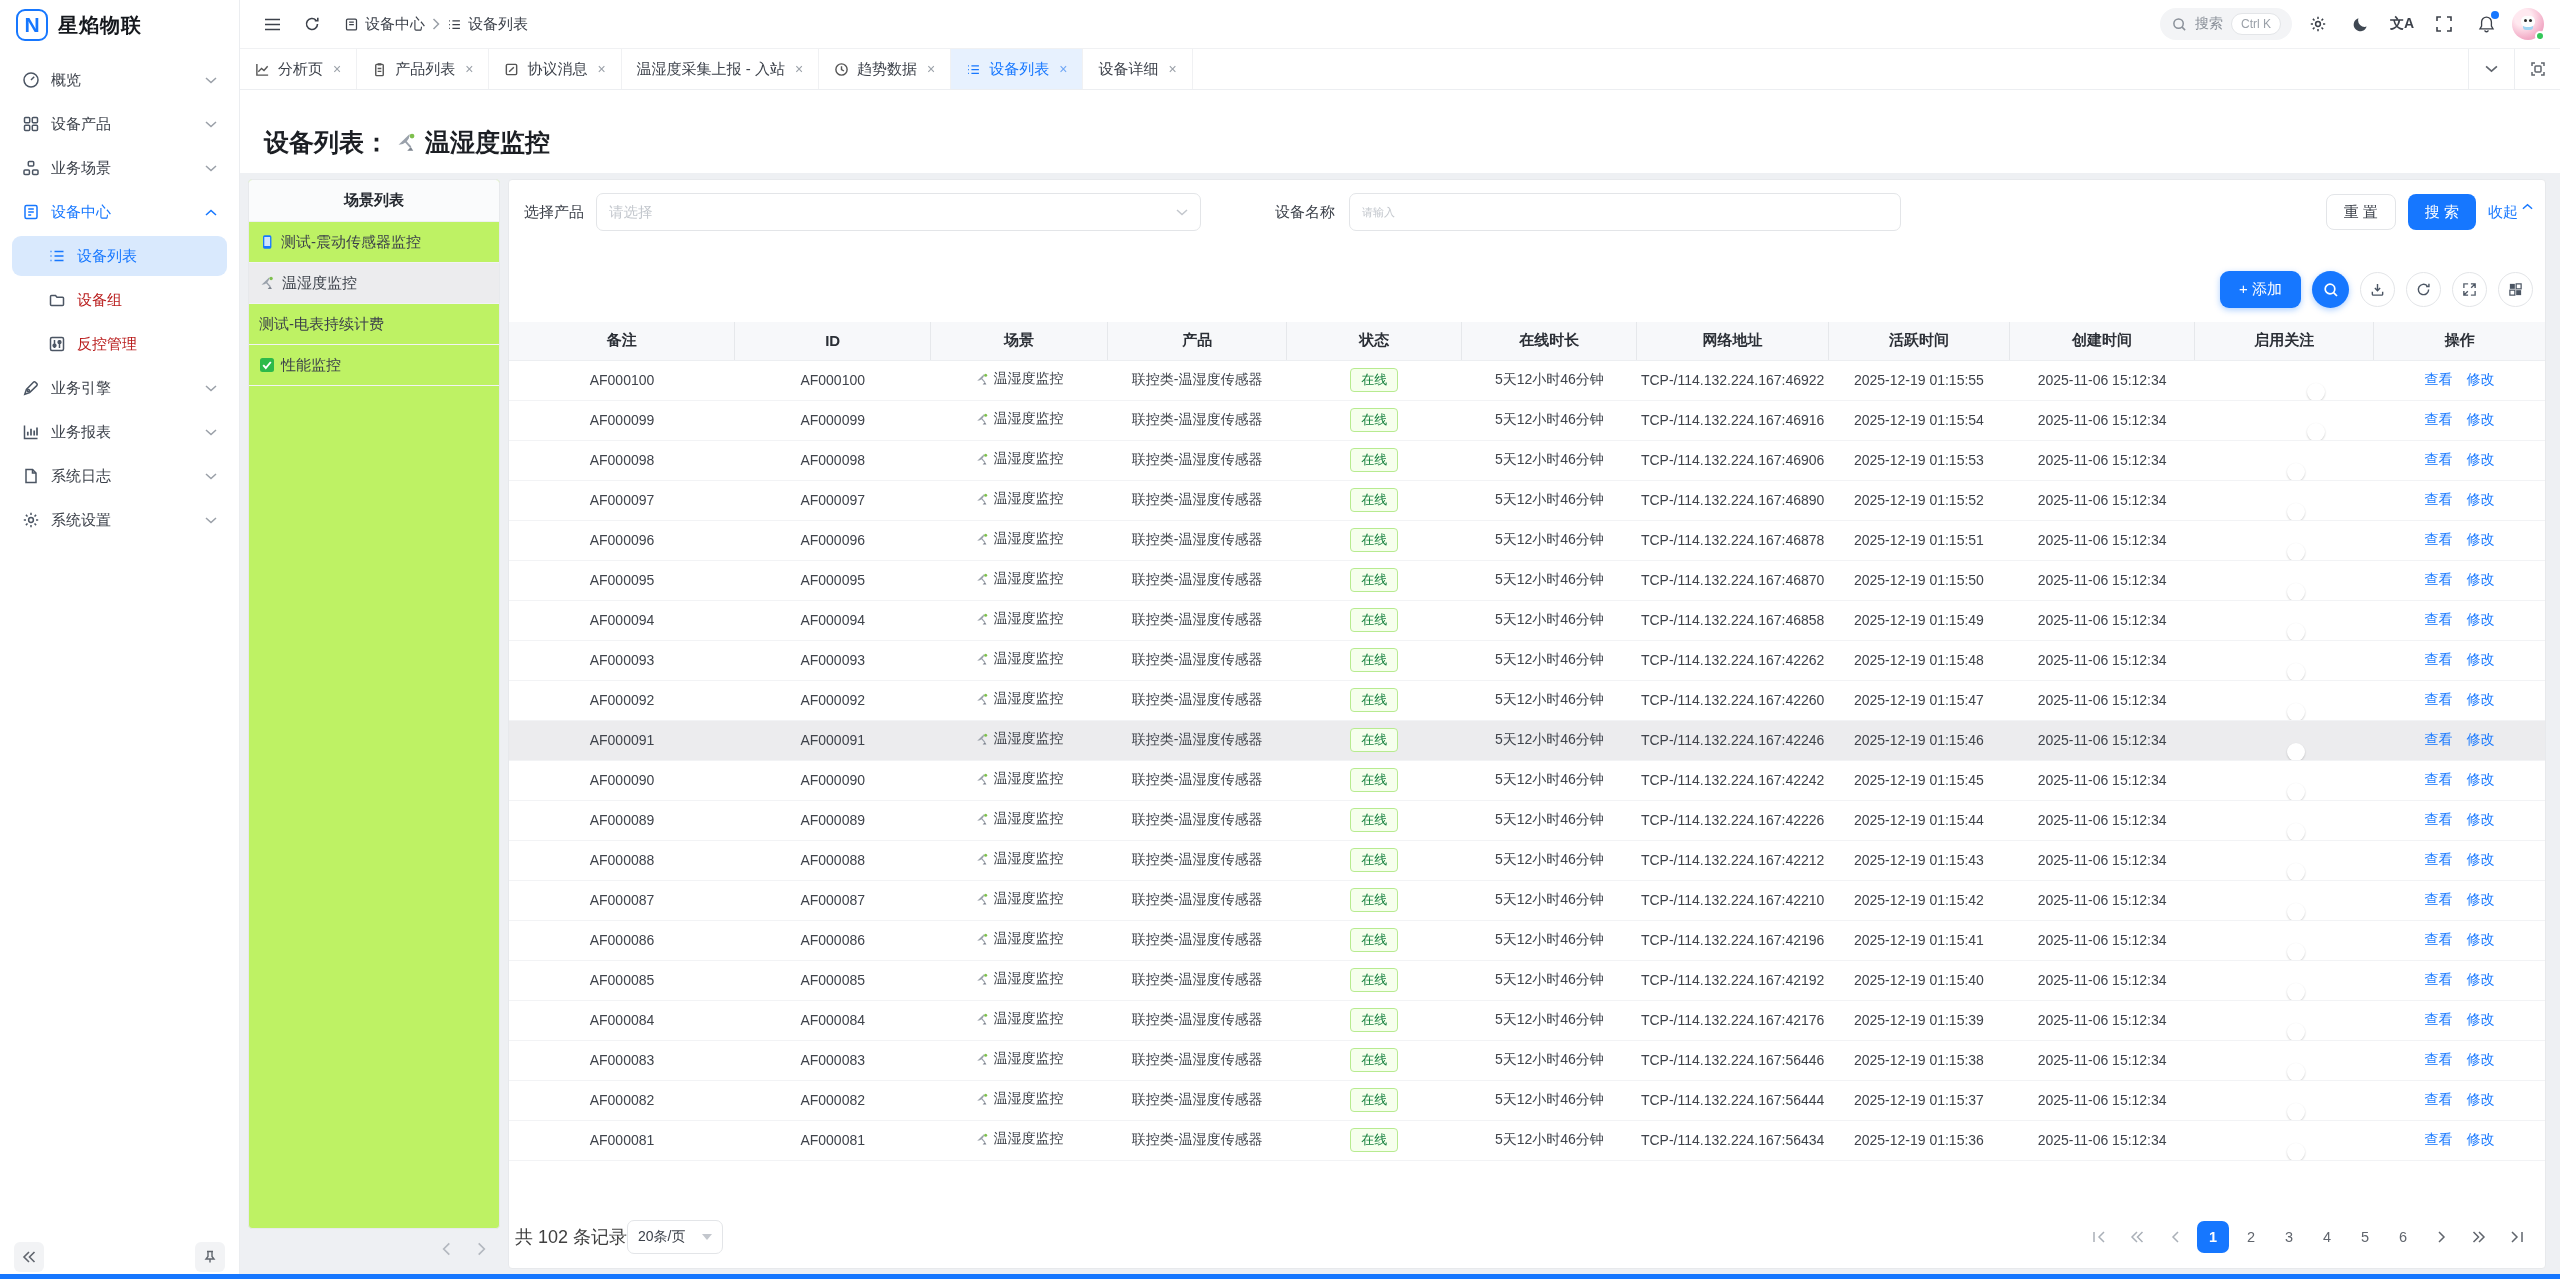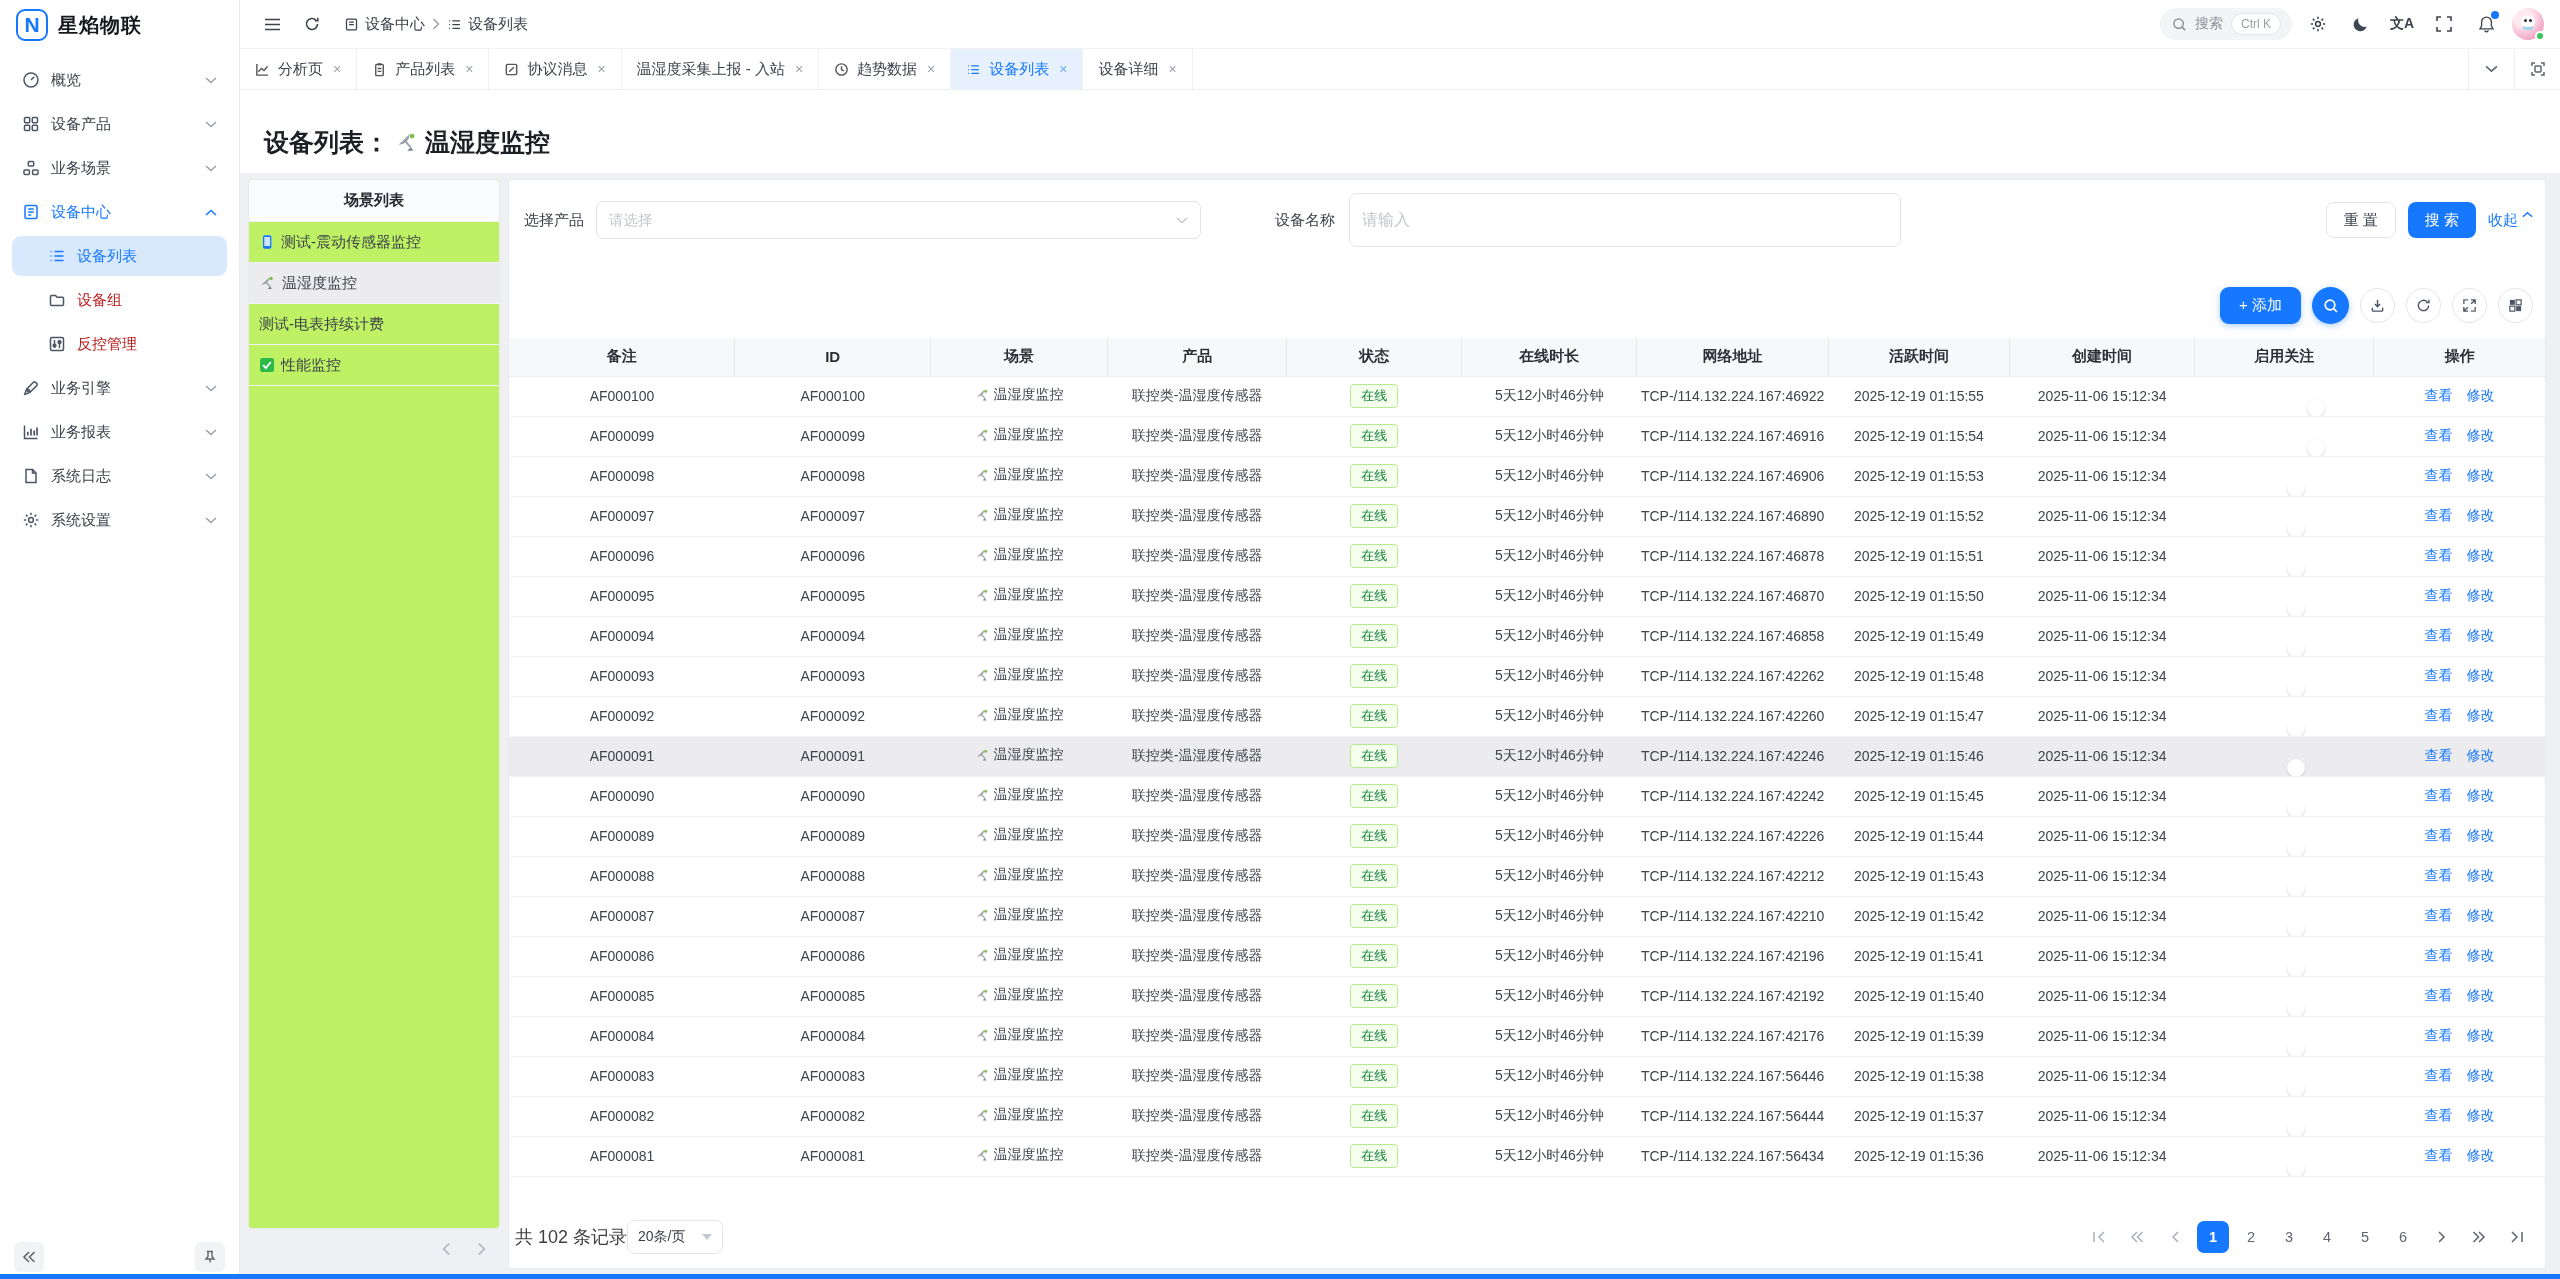--- a/index.html
+++ b/index.html
@@ -64,21 +64,21 @@
   .scene-item.selected { background:#ececee; }
   .scene-footer { height:40px; display:flex; align-items:center; justify-content:flex-end; gap:26px; padding:0 14px; }
   .scene-nav { cursor:pointer; display:flex; }
 
   .main-card { flex:1; min-width:0; background:#fff; border:1px solid #e7e9ec; border-radius:4px; display:flex; flex-direction:column; padding:0 0 10px; }
 
   .filter-row { display:flex; align-items:center; padding:13px 12px 0 15px; gap:12px; flex:none; }
   .filter-label { font-size:15px; color:#3c414a; white-space:nowrap; }
   .select-box { width:605px; height:38px; border:1px solid #e3e5e8; border-radius:7px; background:#fff; display:flex; align-items:center; justify-content:space-between; padding:4px 12px; cursor:pointer; }
   .placeholder { color:#c3c7cd; font-size:14.5px; }
-  .txt-input { width:552px; height:54px; border:1px solid #e3e5e8; border-radius:7px; padding:0 12px; font-size:16px; font-family:inherit; color:#333; margin-left:2px; }
+  .txt-input { width:552px; height:38px; border:1px solid #e3e5e8; border-radius:7px; padding:0 12px; font-size:11px; font-family:inherit; color:#333; margin-left:2px; }
   .txt-input::placeholder { color:#c3c7cd; }
   .filter-actions { margin-left:auto; display:flex; align-items:center; gap:12px; }
   .btn-reset { height:36px; padding:0 17px; border:1px solid #e3e5e8; border-radius:8px; background:#fff; font-size:15px; color:#3c414a; cursor:pointer; white-space:nowrap; }
   .btn-primary { height:36px; padding:0 17px; border:none; border-radius:8px; background:#1677ff; color:#fff; font-size:15px; cursor:pointer; white-space:nowrap; }
   .collapse-link { display:flex; align-items:flex-start; gap:4px; color:#1677ff; font-size:15px; cursor:pointer; white-space:nowrap; }
 
   .toolbar-row { display:flex; align-items:center; justify-content:flex-end; gap:11px; padding:40px 12px 14px 0; flex:none; }
   .btn-add { height:37px; padding:0 19px; border-radius:9px; background:#1677ff; color:#fff; font-size:15px; border:none; cursor:pointer; box-shadow:0 2px 6px rgba(22,119,255,.35); white-space:nowrap; }
   .circle-btn-primary { width:37px; height:37px; border-radius:50%; background:#1677ff; display:flex; align-items:center; justify-content:center; cursor:pointer; box-shadow:0 2px 6px rgba(22,119,255,.35); }
   .circle-btn { width:35px; height:35px; border-radius:50%; background:#fff; border:1px solid #e3e5e8; display:flex; align-items:center; justify-content:center; cursor:pointer; color:#4b5563; }

